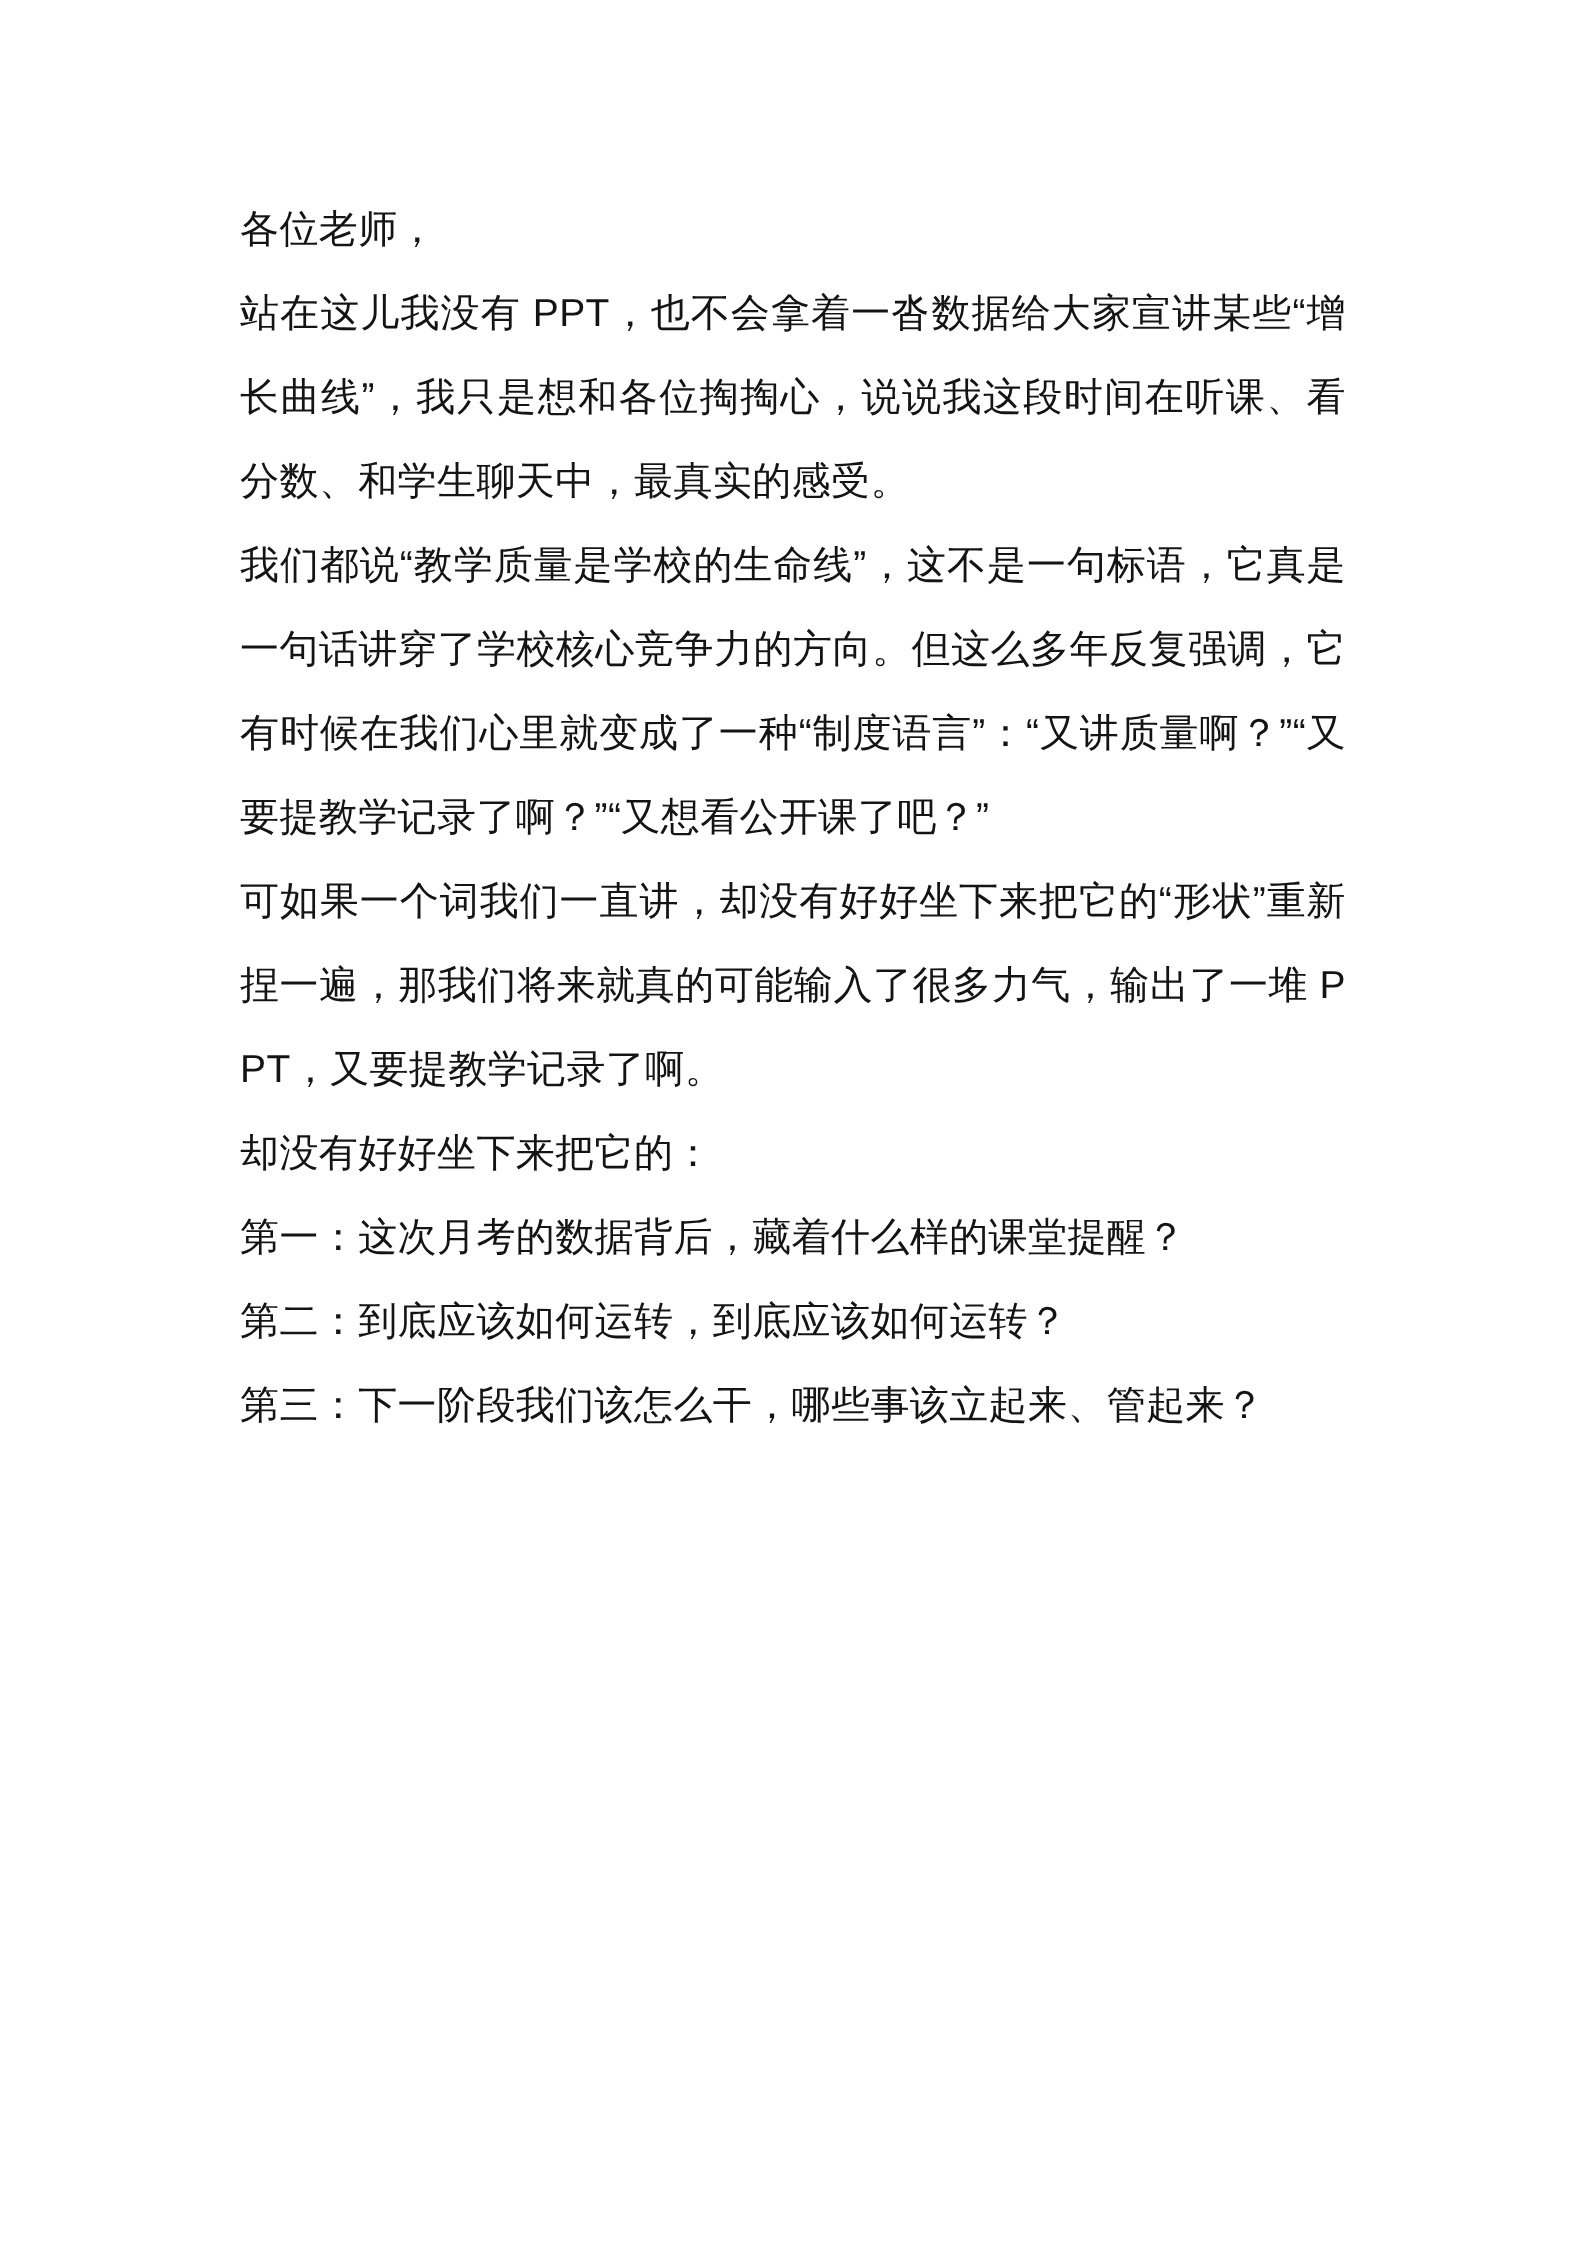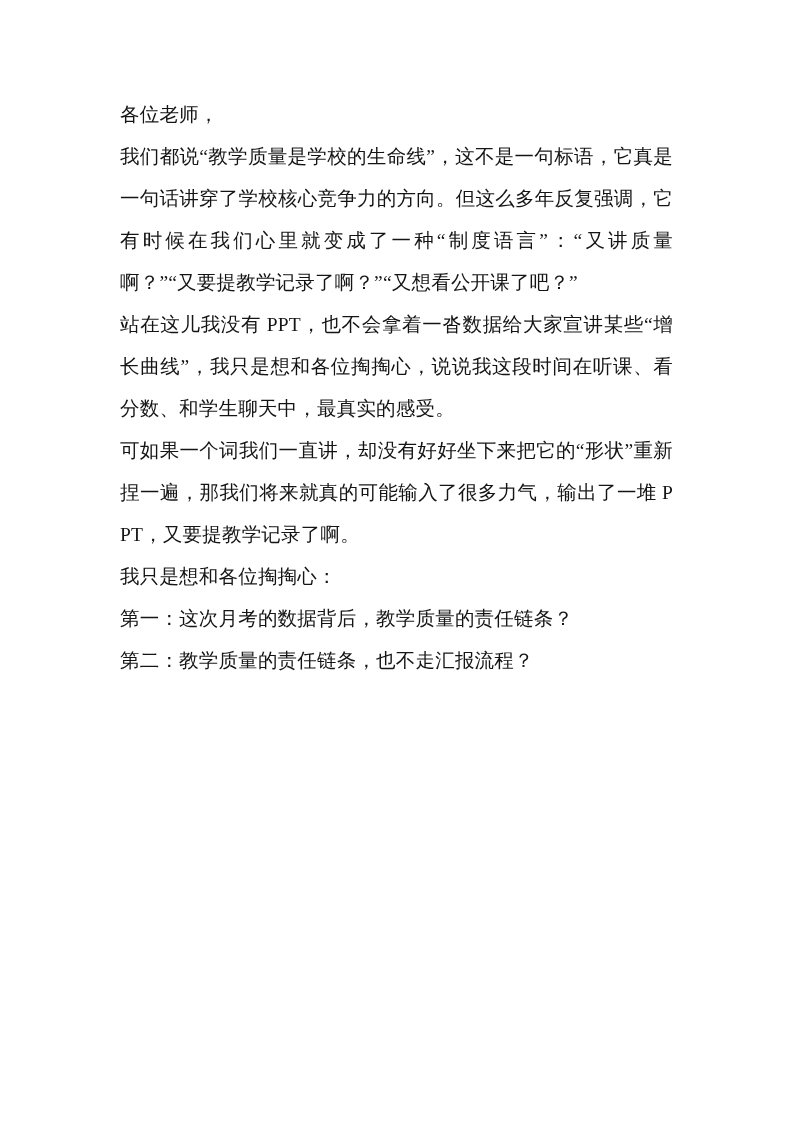--- a/index.html
+++ b/index.html
@@ -17,36 +17,37 @@
   }
   .doc-body {
     position: absolute;
     top: 94px;
     left: 120px;
     width: 553px;
   }
   .para {
     margin: 0;
     padding: 0;
-    font-family: Liberation Serif, serif;
+    font-family: Liberation Sans, sans-serif;
     font-size: 19.5px;
     line-height: 42px;
     color: #141414;
     text-align: justify;
     text-justify: inter-character;
     letter-spacing: 0.2px;
     word-break: break-all;
   }
 </style>
 </head>
 <body>
 
 <div class="page" style="background: rgb(255, 255, 255);">
   <div class="doc-body" style="color: rgb(20, 20, 20);">
       <p class="para">各位老师，</p>
+      <p class="para">站在这儿我没有 PPT，也不会拿着一沓数据给大家宣讲某些“增长曲线”，我只是想和各位掏掏心，说说我这段时间在听课、看分数、和学生聊天中，最真实的感受。</p>
       <p class="para">我们都说“教学质量是学校的生命线”，这不是一句标语，它真是一句话讲穿了学校核心竞争力的方向。但这么多年反复强调，它有时候在我们心里就变成了一种“制度语言”：“又讲质量啊？”“又要提教学记录了啊？”“又想看公开课了吧？”</p>
-      <p class="para">站在这儿我没有 PPT，也不会拿着一沓数据给大家宣讲某些“增长曲线”，我只是想和各位掏掏心，说说我这段时间在听课、看分数、和学生聊天中，最真实的感受。</p>
       <p class="para">可如果一个词我们一直讲，却没有好好坐下来把它的“形状”重新捏一遍，那我们将来就真的可能输入了很多力气，输出了一堆 PPT，又要提教学记录了啊。</p>
-      <p class="para">我只是想和各位掏掏心：</p>
-      <p class="para">第一：这次月考的数据背后，教学质量的责任链条？</p>
-      <p class="para">第二：教学质量的责任链条，也不走汇报流程？</p>
+      <p class="para">却没有好好坐下来把它的：</p>
+      <p class="para">第一：这次月考的数据背后，藏着什么样的课堂提醒？</p>
+      <p class="para">第二：到底应该如何运转，到底应该如何运转？</p>
+      <p class="para">第三：下一阶段我们该怎么干，哪些事该立起来、管起来？</p>
     </div>
 </div>
 
 </body></html>

